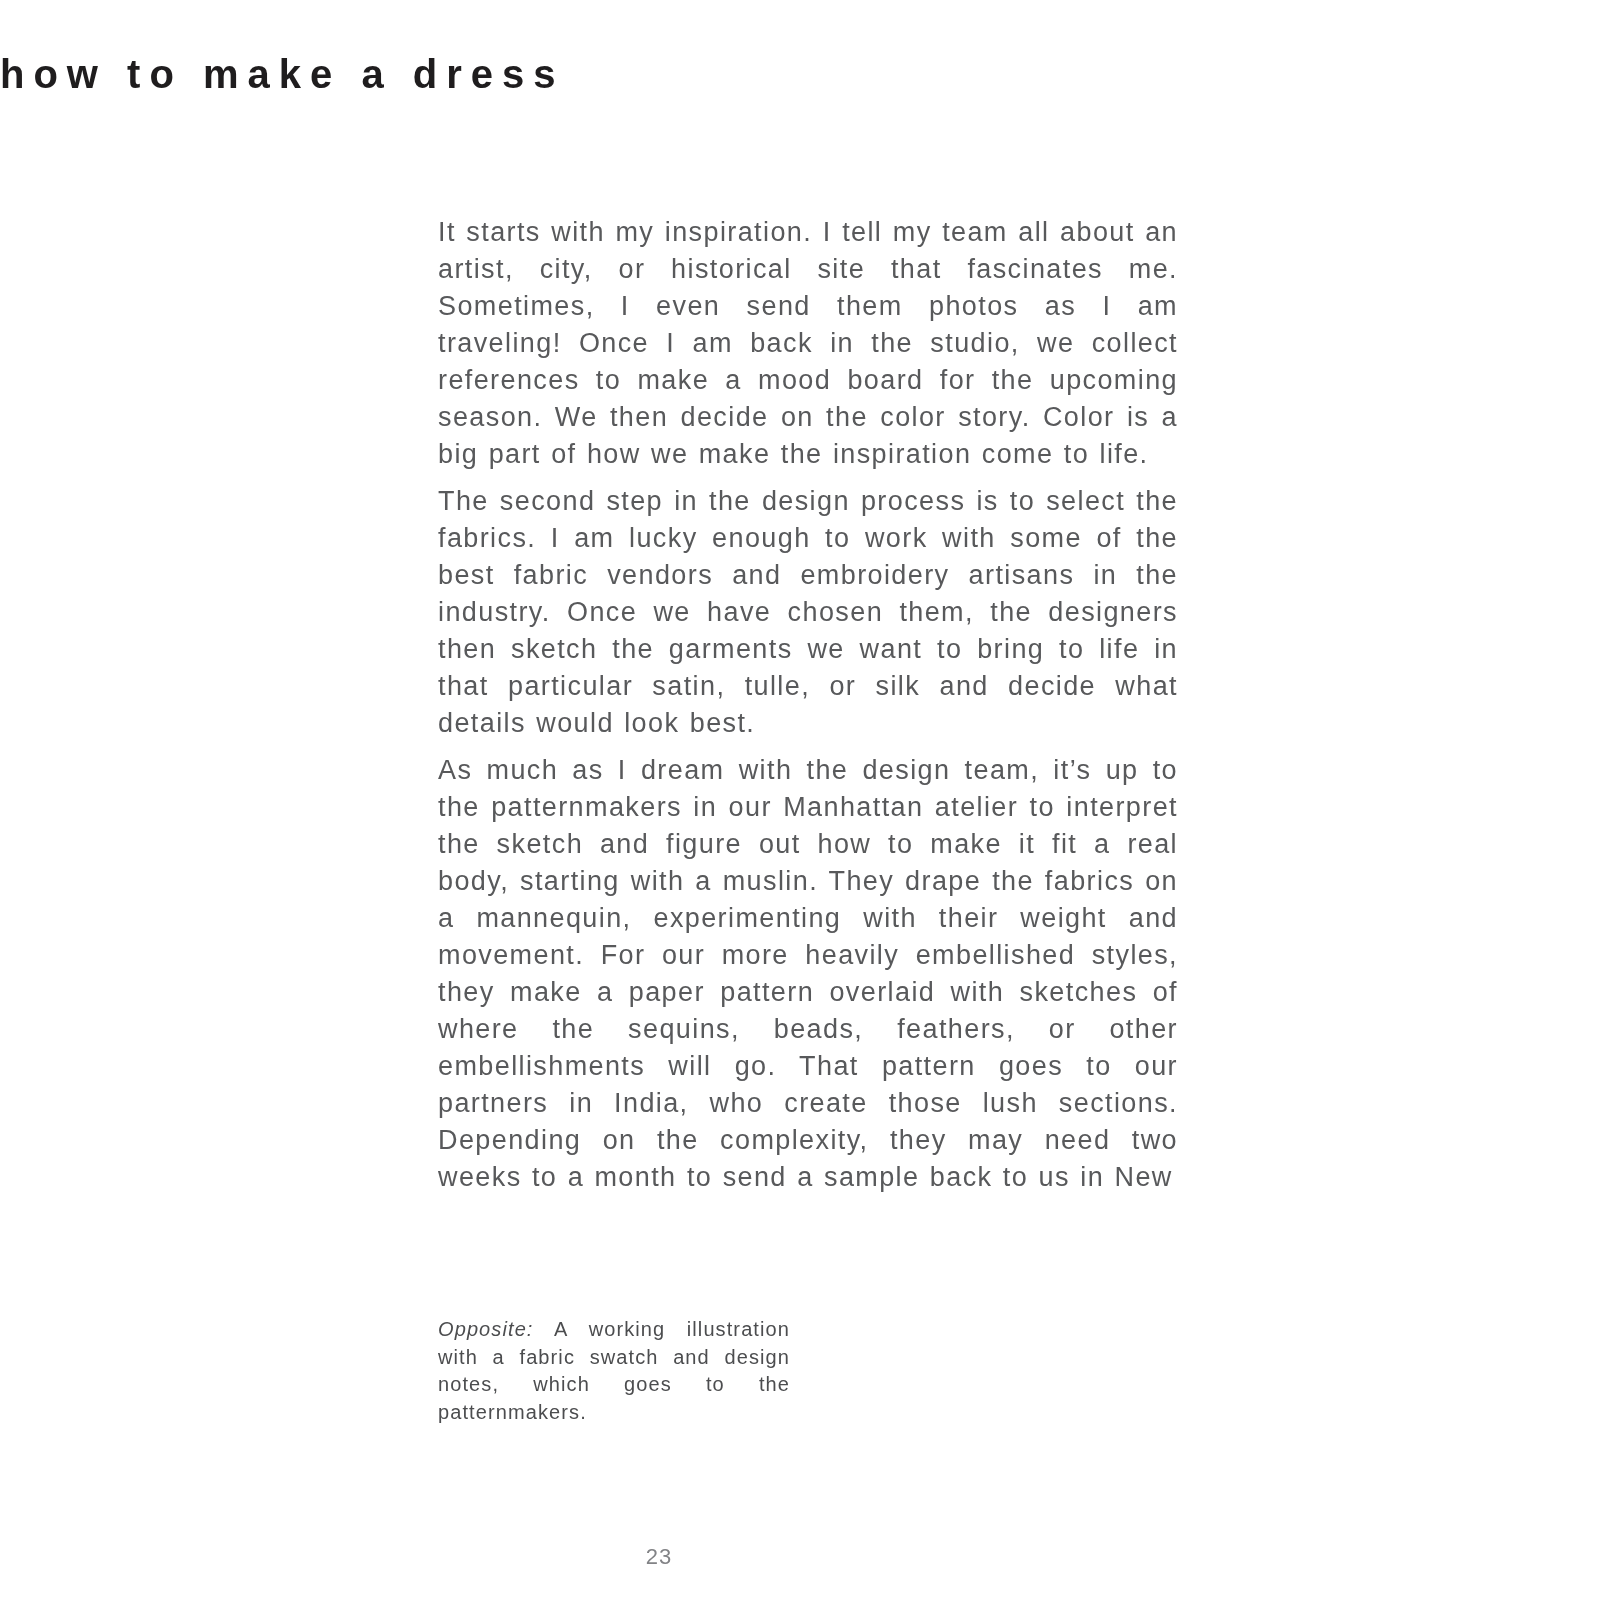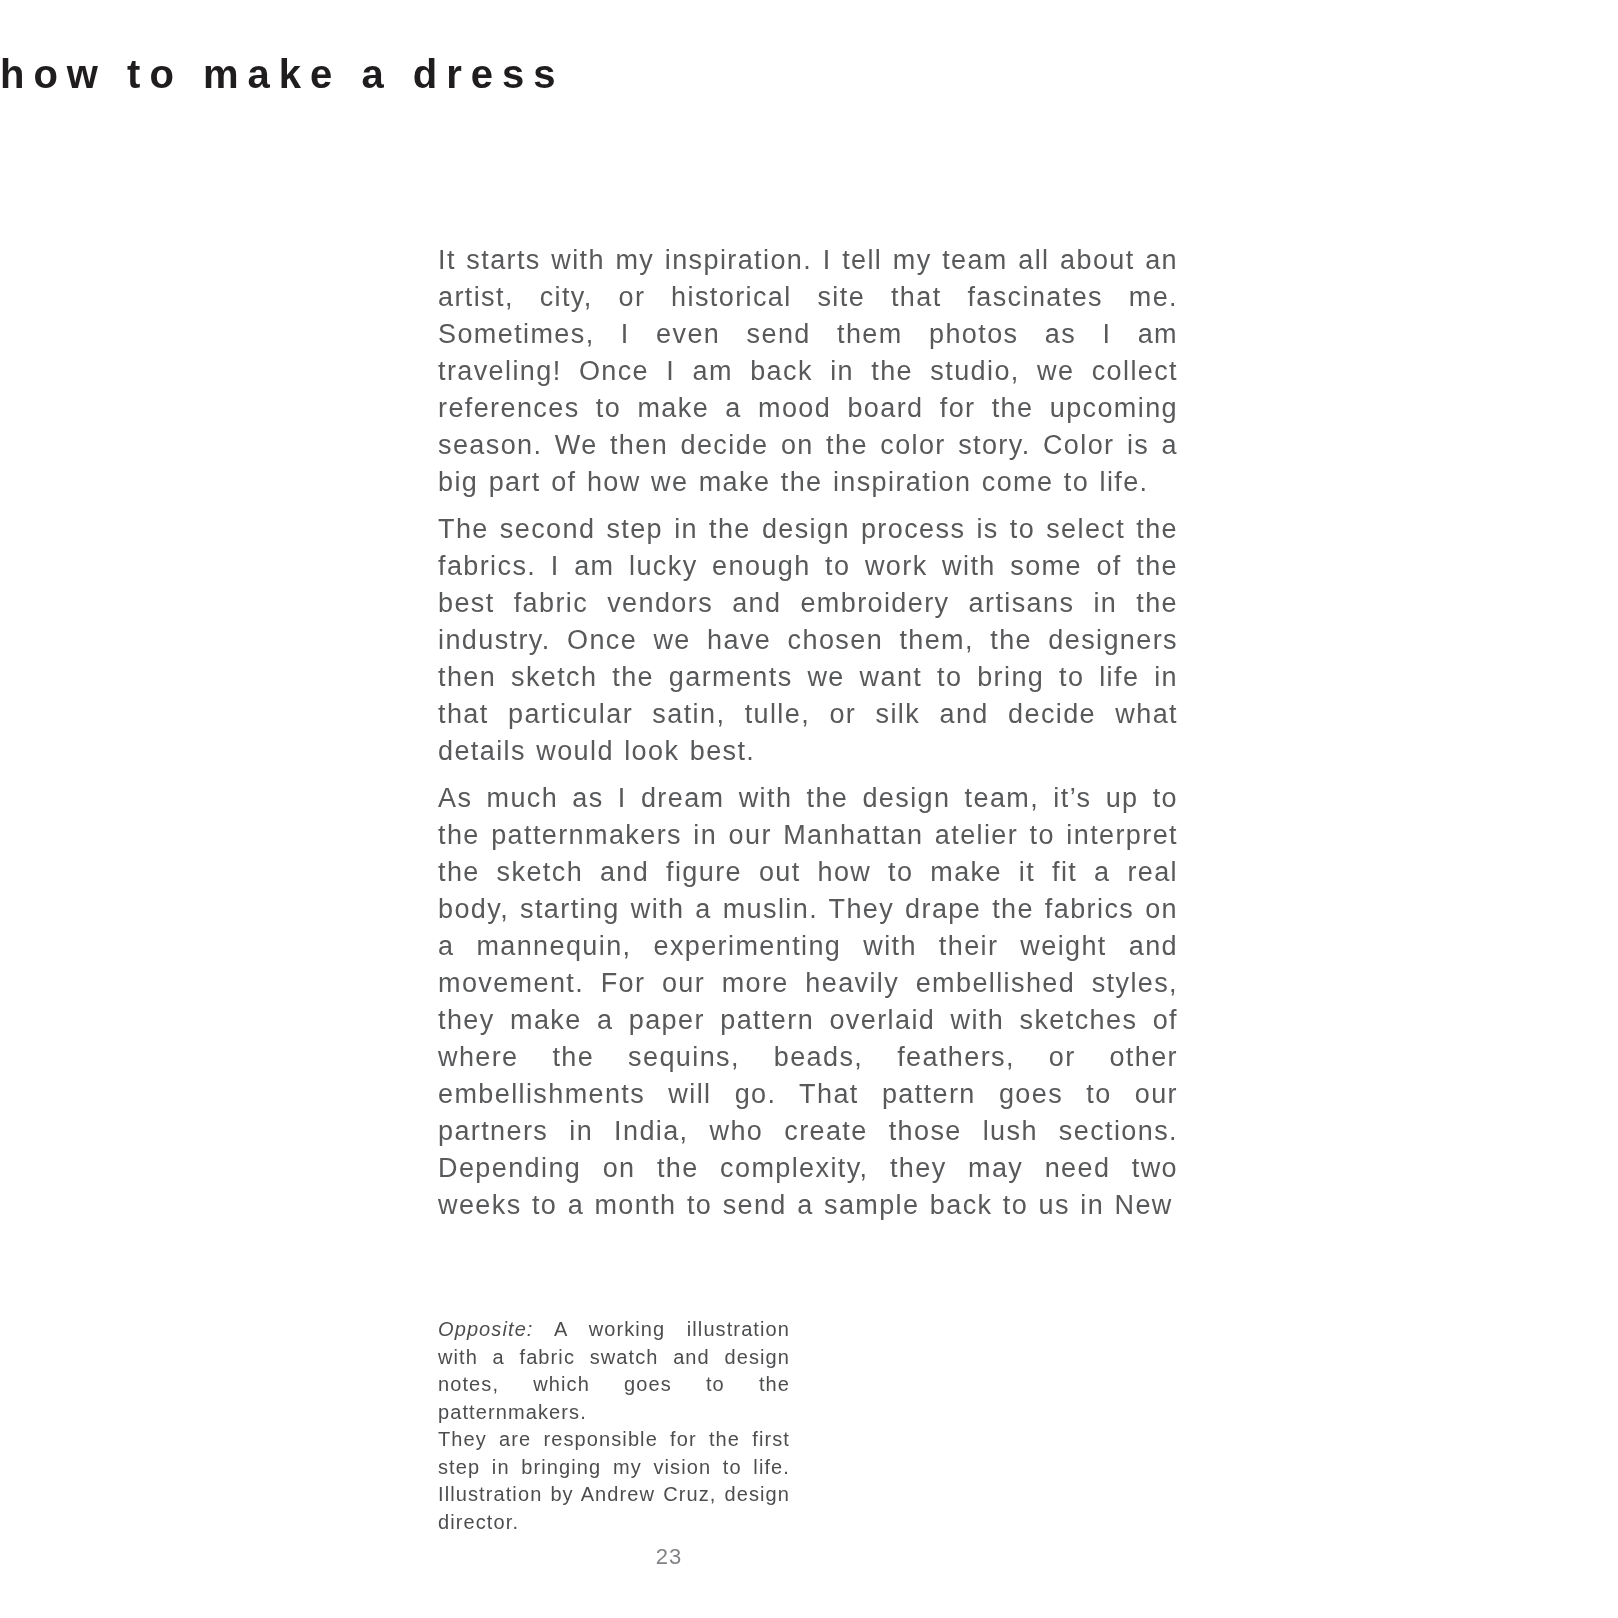--- a/index.html
+++ b/index.html
@@ -29,21 +29,20 @@
     top: 214px;
     left: 438px;
     width: 740px;
     color: #58595b;
     font-size: 27px;
     font-weight: 300;
     line-height: 37px;
     letter-spacing: 1.4px;
     word-spacing: 1.5px;
     text-align: justify;
-    margin-top: 28px;
   }
   .body-column p { margin-bottom: 10px; }
   .body-column p:last-child { margin-bottom: 0; }
   .captions {
     position: absolute;
     top: 1316px;
     left: 438px;
     width: 740px;
     display: flex;
     justify-content: space-between;
@@ -55,21 +54,21 @@
     font-size: 20px;
     font-weight: 300;
     line-height: 27.5px;
     letter-spacing: 1.1px;
     text-align: justify;
   }
   .caption em { font-style: italic; }
   .folio {
     position: absolute;
     top: 1544px;
-    left: 18px;
+    left: 8px;
     width: 1302px;
     text-align: center;
     font-size: 22px;
     color: #828386;
     letter-spacing: 1px;
   }
 </style>
 </head>
 <body>
 
@@ -78,18 +77,17 @@
   <h1 class="chapter-title">how to make a dress</h1>
 
   <div class="body-column">
     <p>It starts with my inspiration. I tell my team all about an artist, city, or historical site that fascinates me. Sometimes, I even send them photos as I am traveling! Once I am back in the studio, we collect references to make a mood board for the upcoming season. We then decide on the color story. Color is a big part of how we make the inspiration come to life.</p>
     <p>The second step in the design process is to select the fabrics. I am lucky enough to work with some of the best fabric vendors and embroidery artisans in the industry. Once we have chosen them, the designers then sketch the garments we want to bring to life in that particular satin, tulle, or silk and decide what details would look best.</p>
     <p>As much as I dream with the design team, it’s up to the patternmakers in our Manhattan atelier to interpret the sketch and figure out how to make it fit a real body, starting with a muslin. They drape the fabrics on a mannequin, experimenting with their weight and movement. For our more heavily embellished styles, they make a paper pattern overlaid with sketches of where the sequins, beads, feathers, or other embellishments will go. That pattern goes to our partners in India, who create those lush sections. Depending on the complexity, they may need two weeks to a month to send a sample back to us in New</p>
   </div>
 
   <div class="captions">
     <p class="caption"><em>Opposite:</em><span> A working illustration with a fabric swatch and design notes, which goes to the patternmakers.</span></p>
-    <p class="caption">They are responsible for the first step in bringing my vision to life. Illustration by Andrew Cruz, design director.</p>
   </div>
 
   <div class="folio">23</div>
 
 </div>
 
 </body></html>

